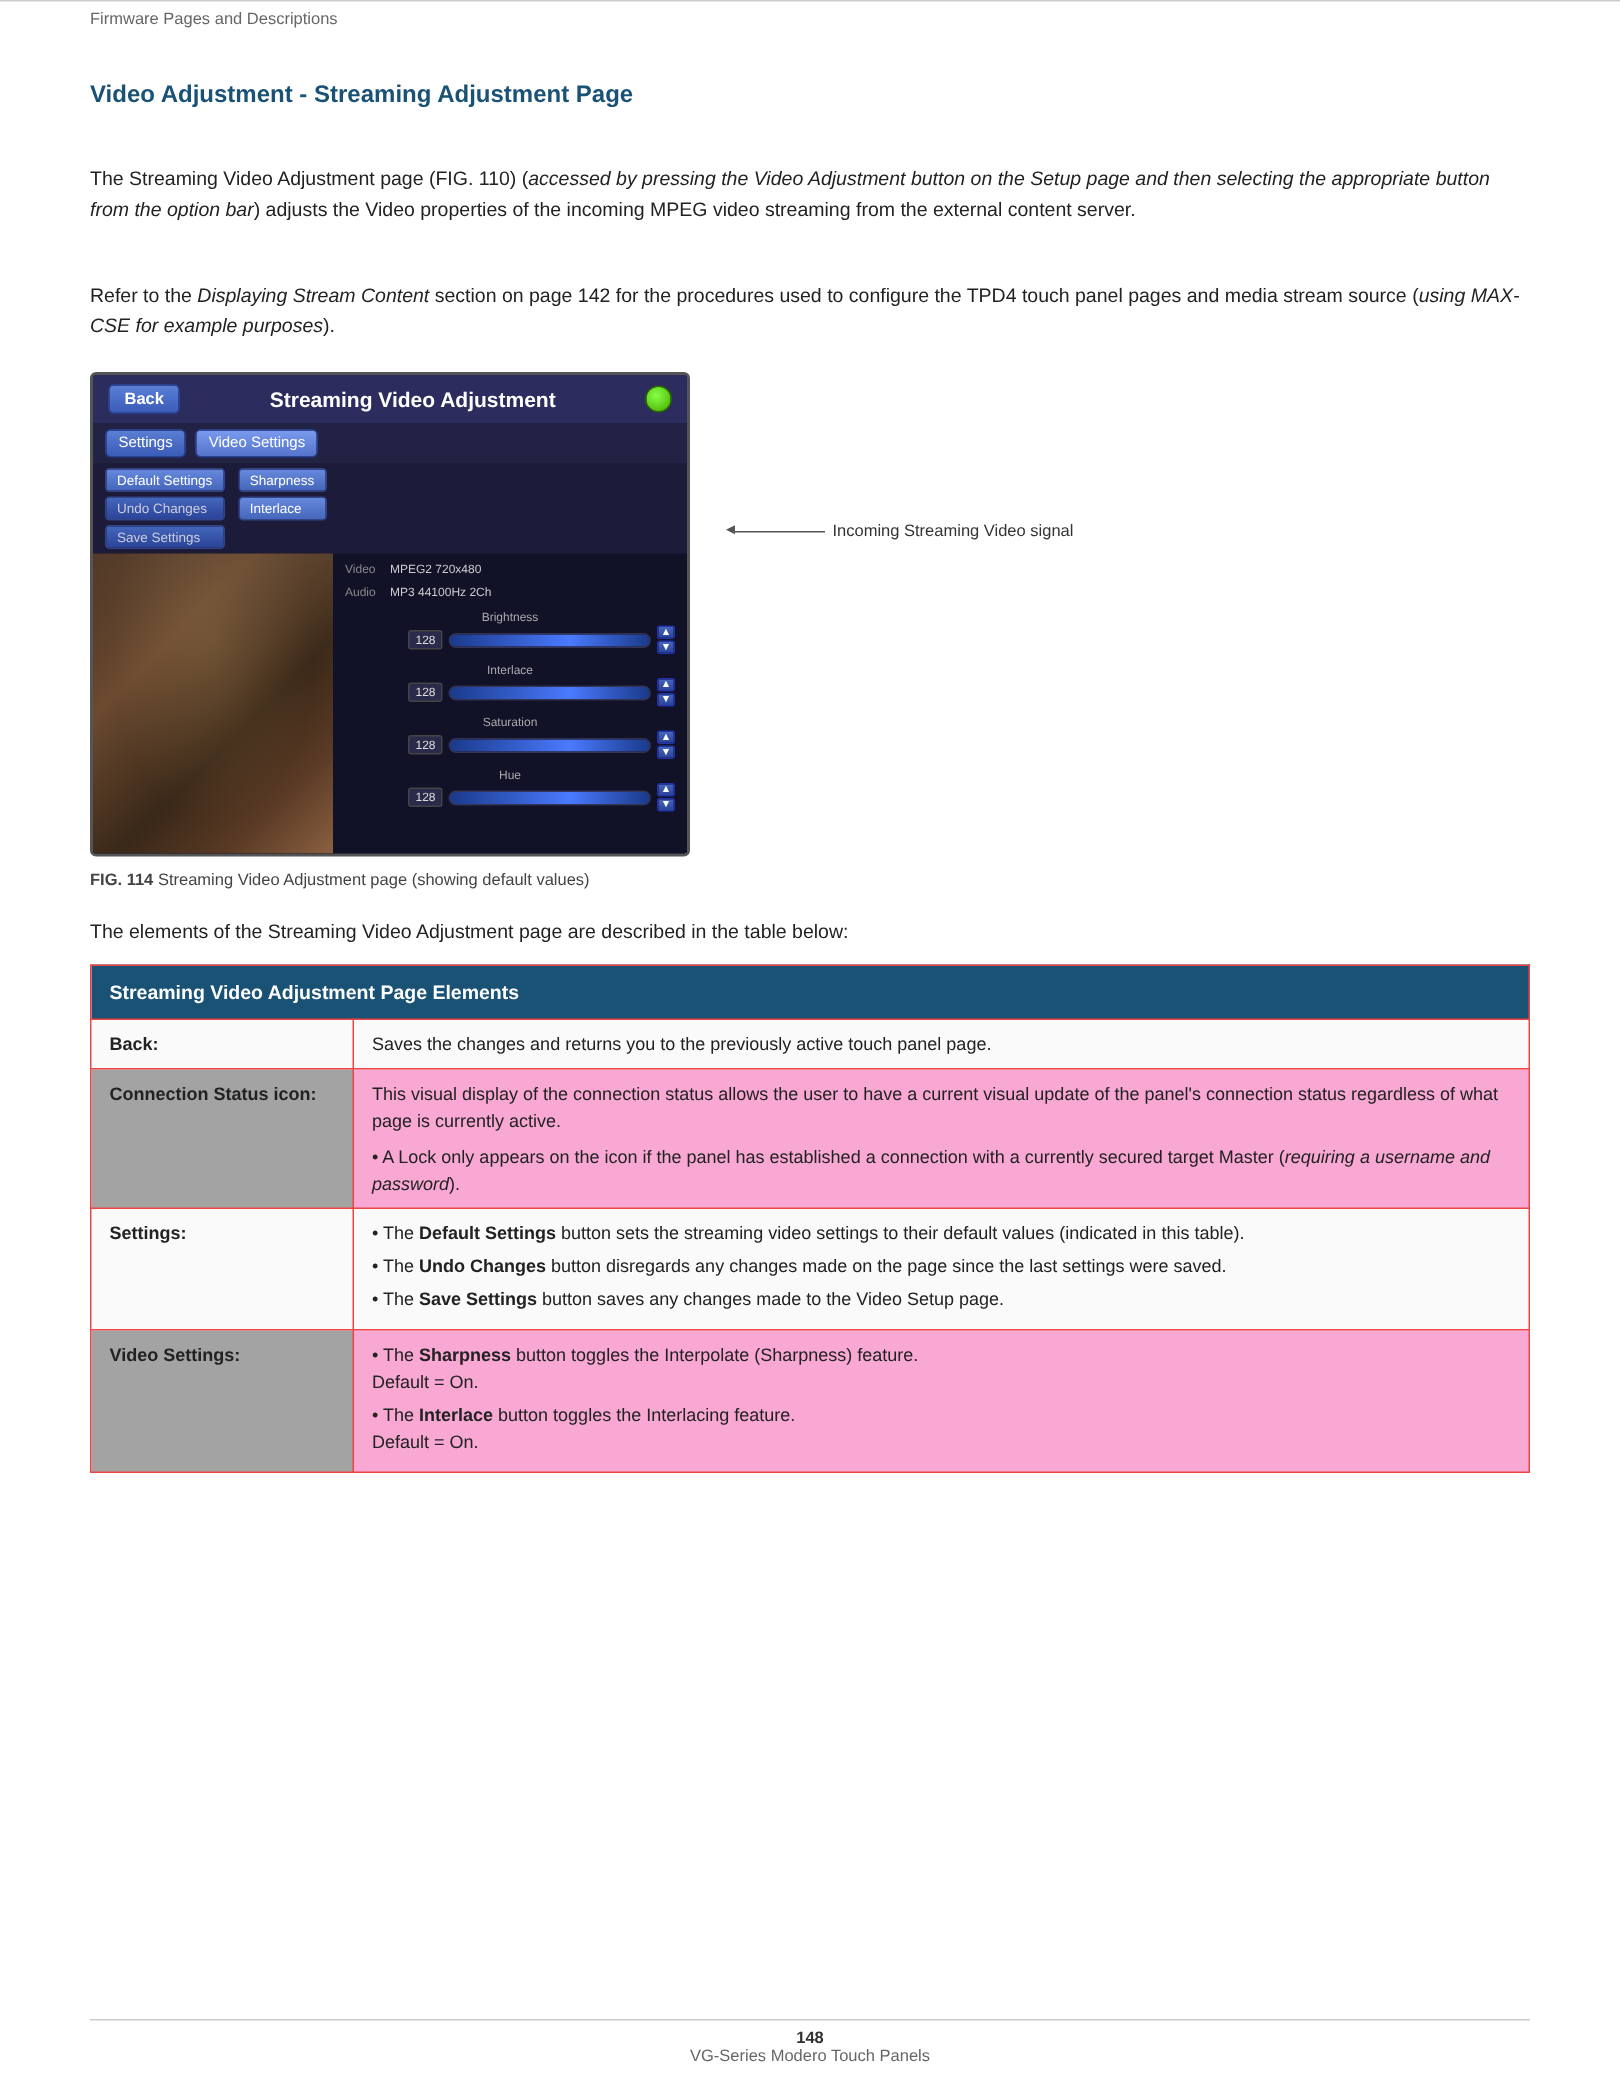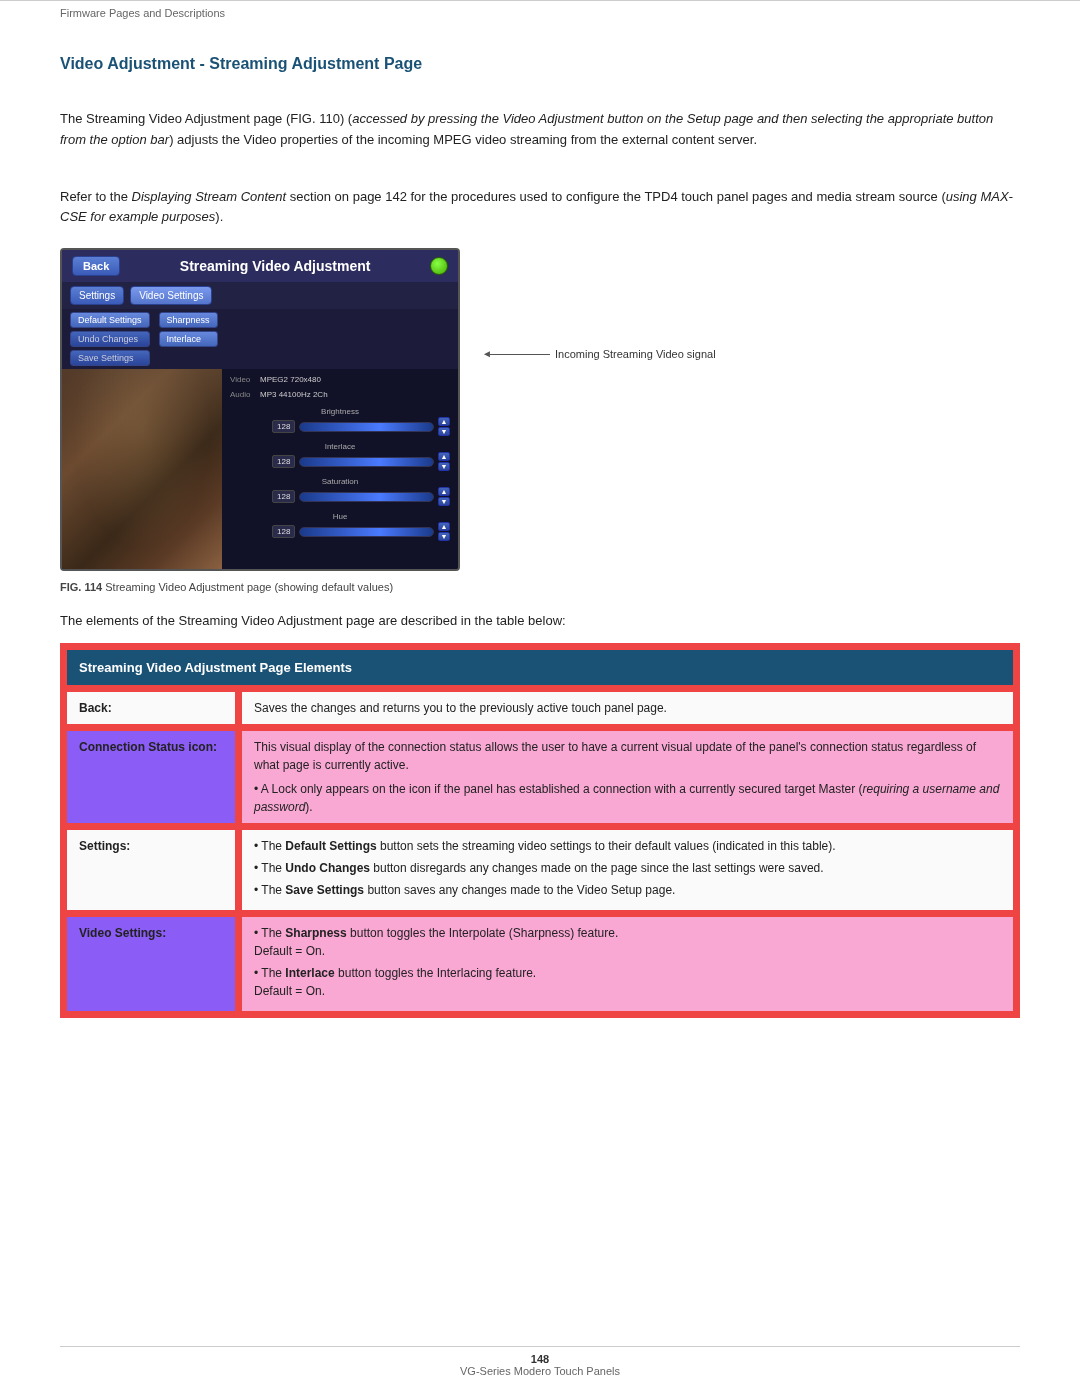--- a/index.html
+++ b/index.html
@@ -324,31 +324,31 @@
 
     .data-table .table-header-row td {
       background: #1a5276;
       color: #fff;
       font-weight: bold;
       font-size: 13px;
       padding: 8px 12px;
     }
 
     .data-table tr td {
-      border: 7px solid #ef4444;
+      border: 1px solid #ef4444;
       padding: 7px 12px;
       font-size: 12px;
       vertical-align: top;
       line-height: 1.5;
     }
 
     .data-table .col-label {
       font-weight: bold;
       width: 175px;
-      background: #8b5cf6;
+      background: #a3a3a3;
       color: #222;
     }
 
     .data-table .col-desc {
       color: #222;
       background: #f9a8d4;
     }
 
     .data-table tr:nth-child(even) .col-label,
     .data-table tr:nth-child(even) .col-desc {

